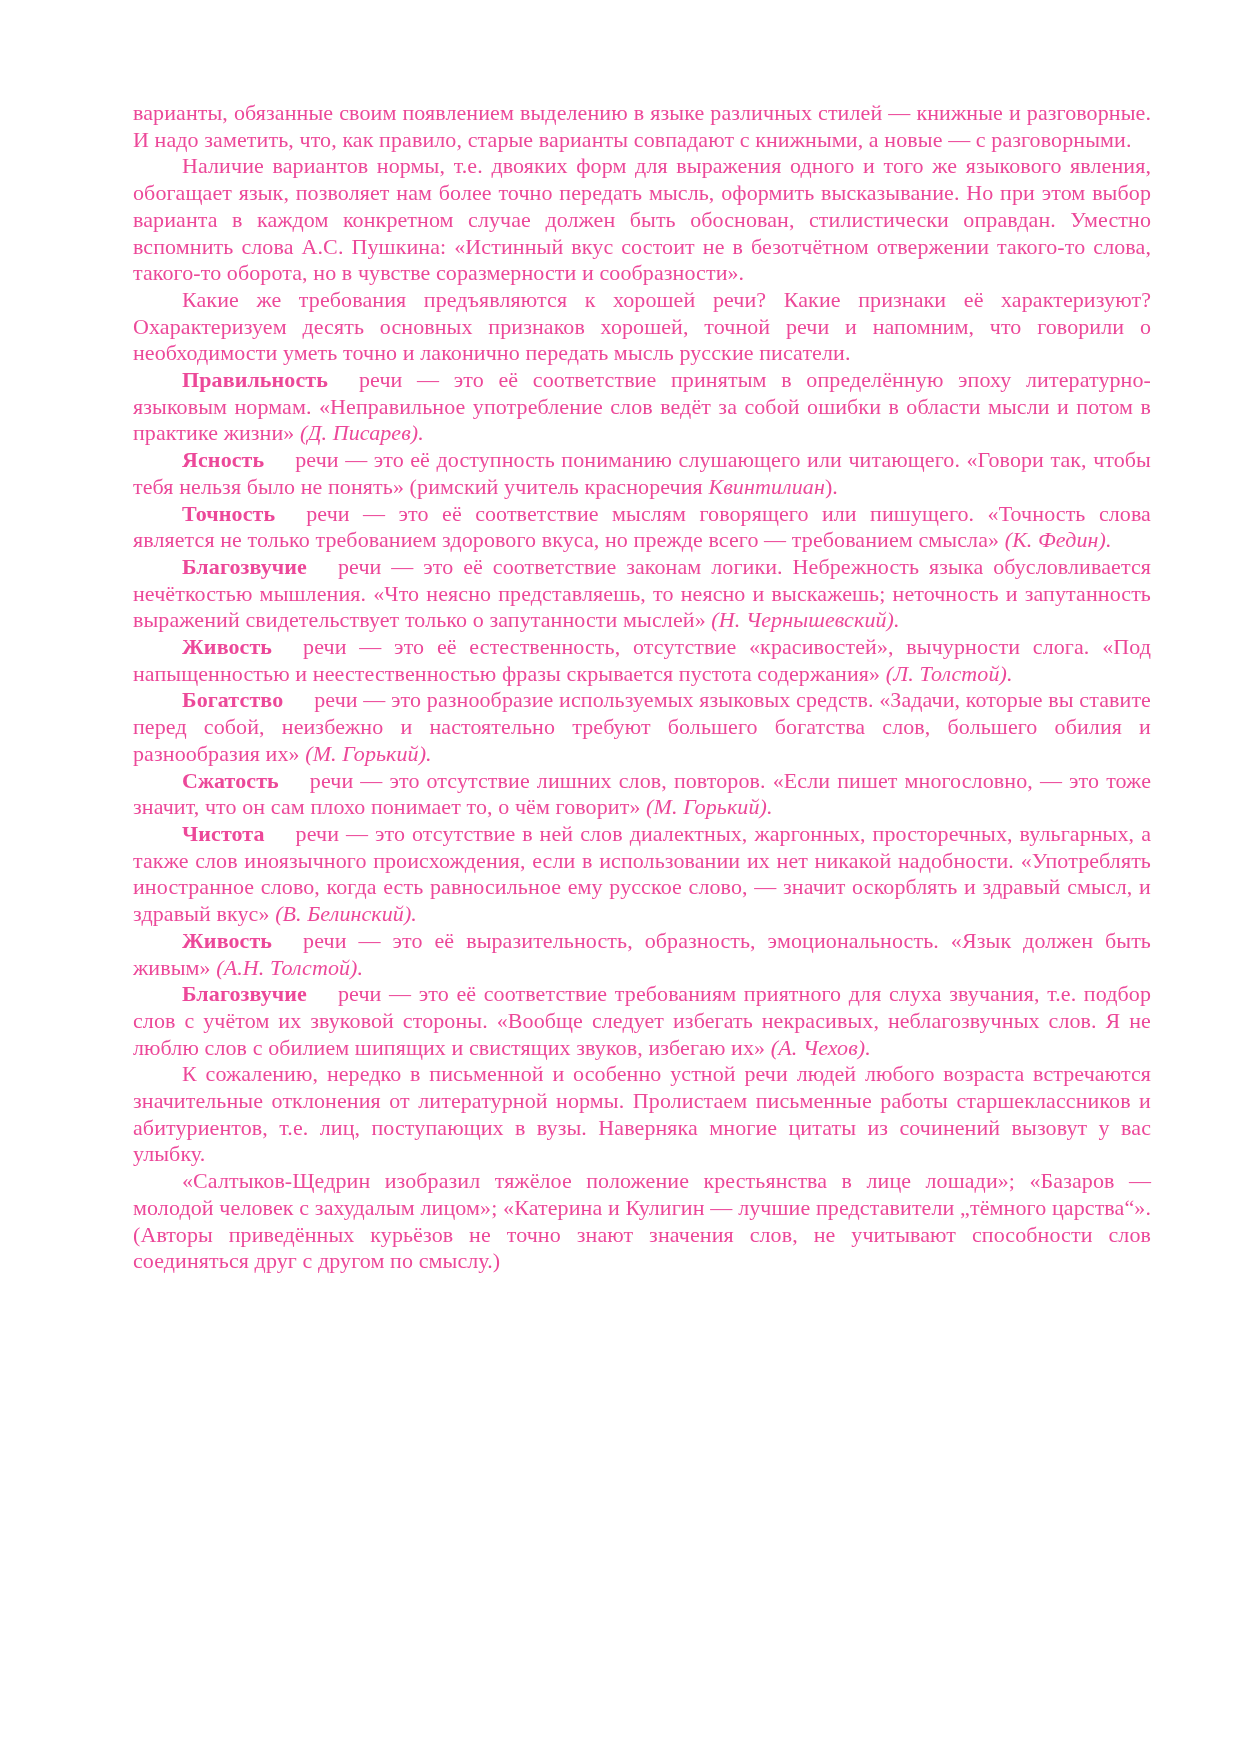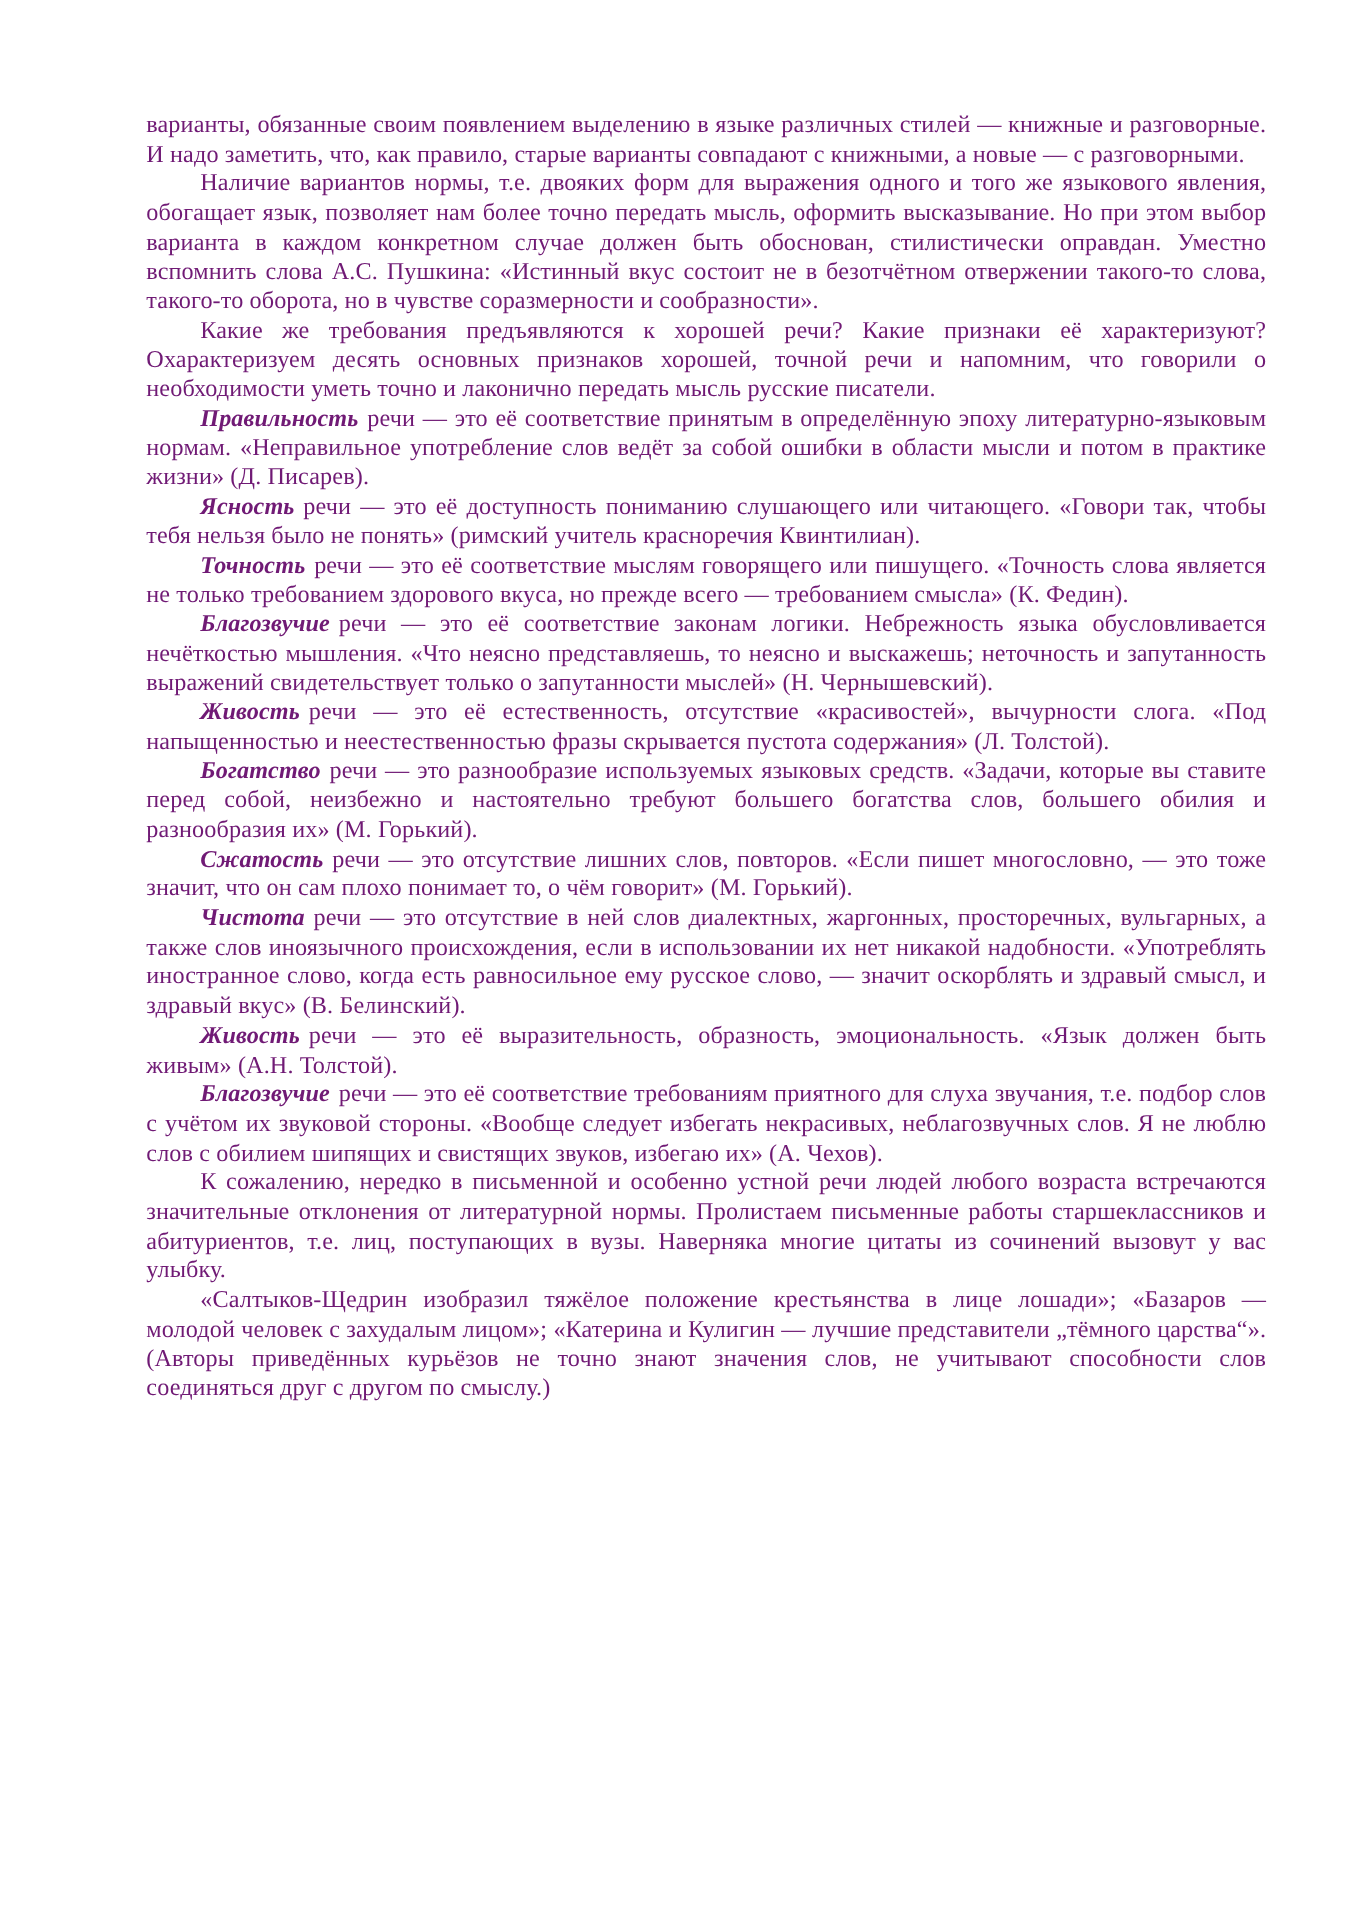--- a/index.html
+++ b/index.html
@@ -5,21 +5,21 @@
   html, body {
     margin: 0;
     padding: 0;
     background: #ffffff;
   }
   .page {
     position: relative;
     width: 1240px;
     height: 1754px;
     background: #ffffff;
-    color: #701a75;
+    color: #ec4899;
     font-family: "Liberation Serif", serif;
     overflow: hidden;
   }
   .text-body {
     position: absolute;
     left: 133px;
     top: 100px;
     width: 1018px;
     font-size: 22px;
     line-height: 26.7px;
@@ -28,22 +28,22 @@
   }
   .text-body p {
     margin: 0;
     padding: 0;
     text-indent: 49px;
   }
   .text-body p.no-indent {
     text-indent: 0;
   }
   .b { font-weight: 700; }
-  .i { }
-  .gap { margin-right: 8px; font-style: italic; }
+  .i { font-style: italic; }
+  .gap { margin-right: 31px; }
 </style>
 </head>
 <body>
 
 <div class="page">
   <div class="text-body">
       <p class="no-indent"><span>варианты, обязанные своим появлением выделению в языке различных стилей — книжные и разговорные. И надо заметить, что, как правило, старые варианты совпадают с книжными, а новые — с разговорными.</span></p>
       <p><span>Наличие вариантов нормы, т.е. двояких форм для выражения одного и того же языкового явления, обогащает язык, позволяет нам более точно передать мысль, оформить высказывание. Но при этом выбор варианта в каждом конкретном случае должен быть обоснован, стилистически оправдан. Уместно вспомнить слова А.С. Пушкина: «Истинный вкус состоит не в безотчётном отвержении такого-то слова, такого-то оборота, но в чувстве соразмерности и сообразности».</span></p>
       <p><span>Какие же требования предъявляются к хорошей речи? Какие признаки её характеризуют? Охарактеризуем десять основных признаков хорошей, точной речи и напомним, что говорили о необходимости уметь точно и лаконично передать мысль русские писатели.</span></p>
       <p><span class="b gap">Правильность</span><span>речи — это её соответствие принятым в определённую эпоху литературно-языковым нормам. «Неправильное употребление слов ведёт за собой ошибки в области мысли и потом в практике жизни» </span><span class="i">(Д. Писарев).</span></p>

